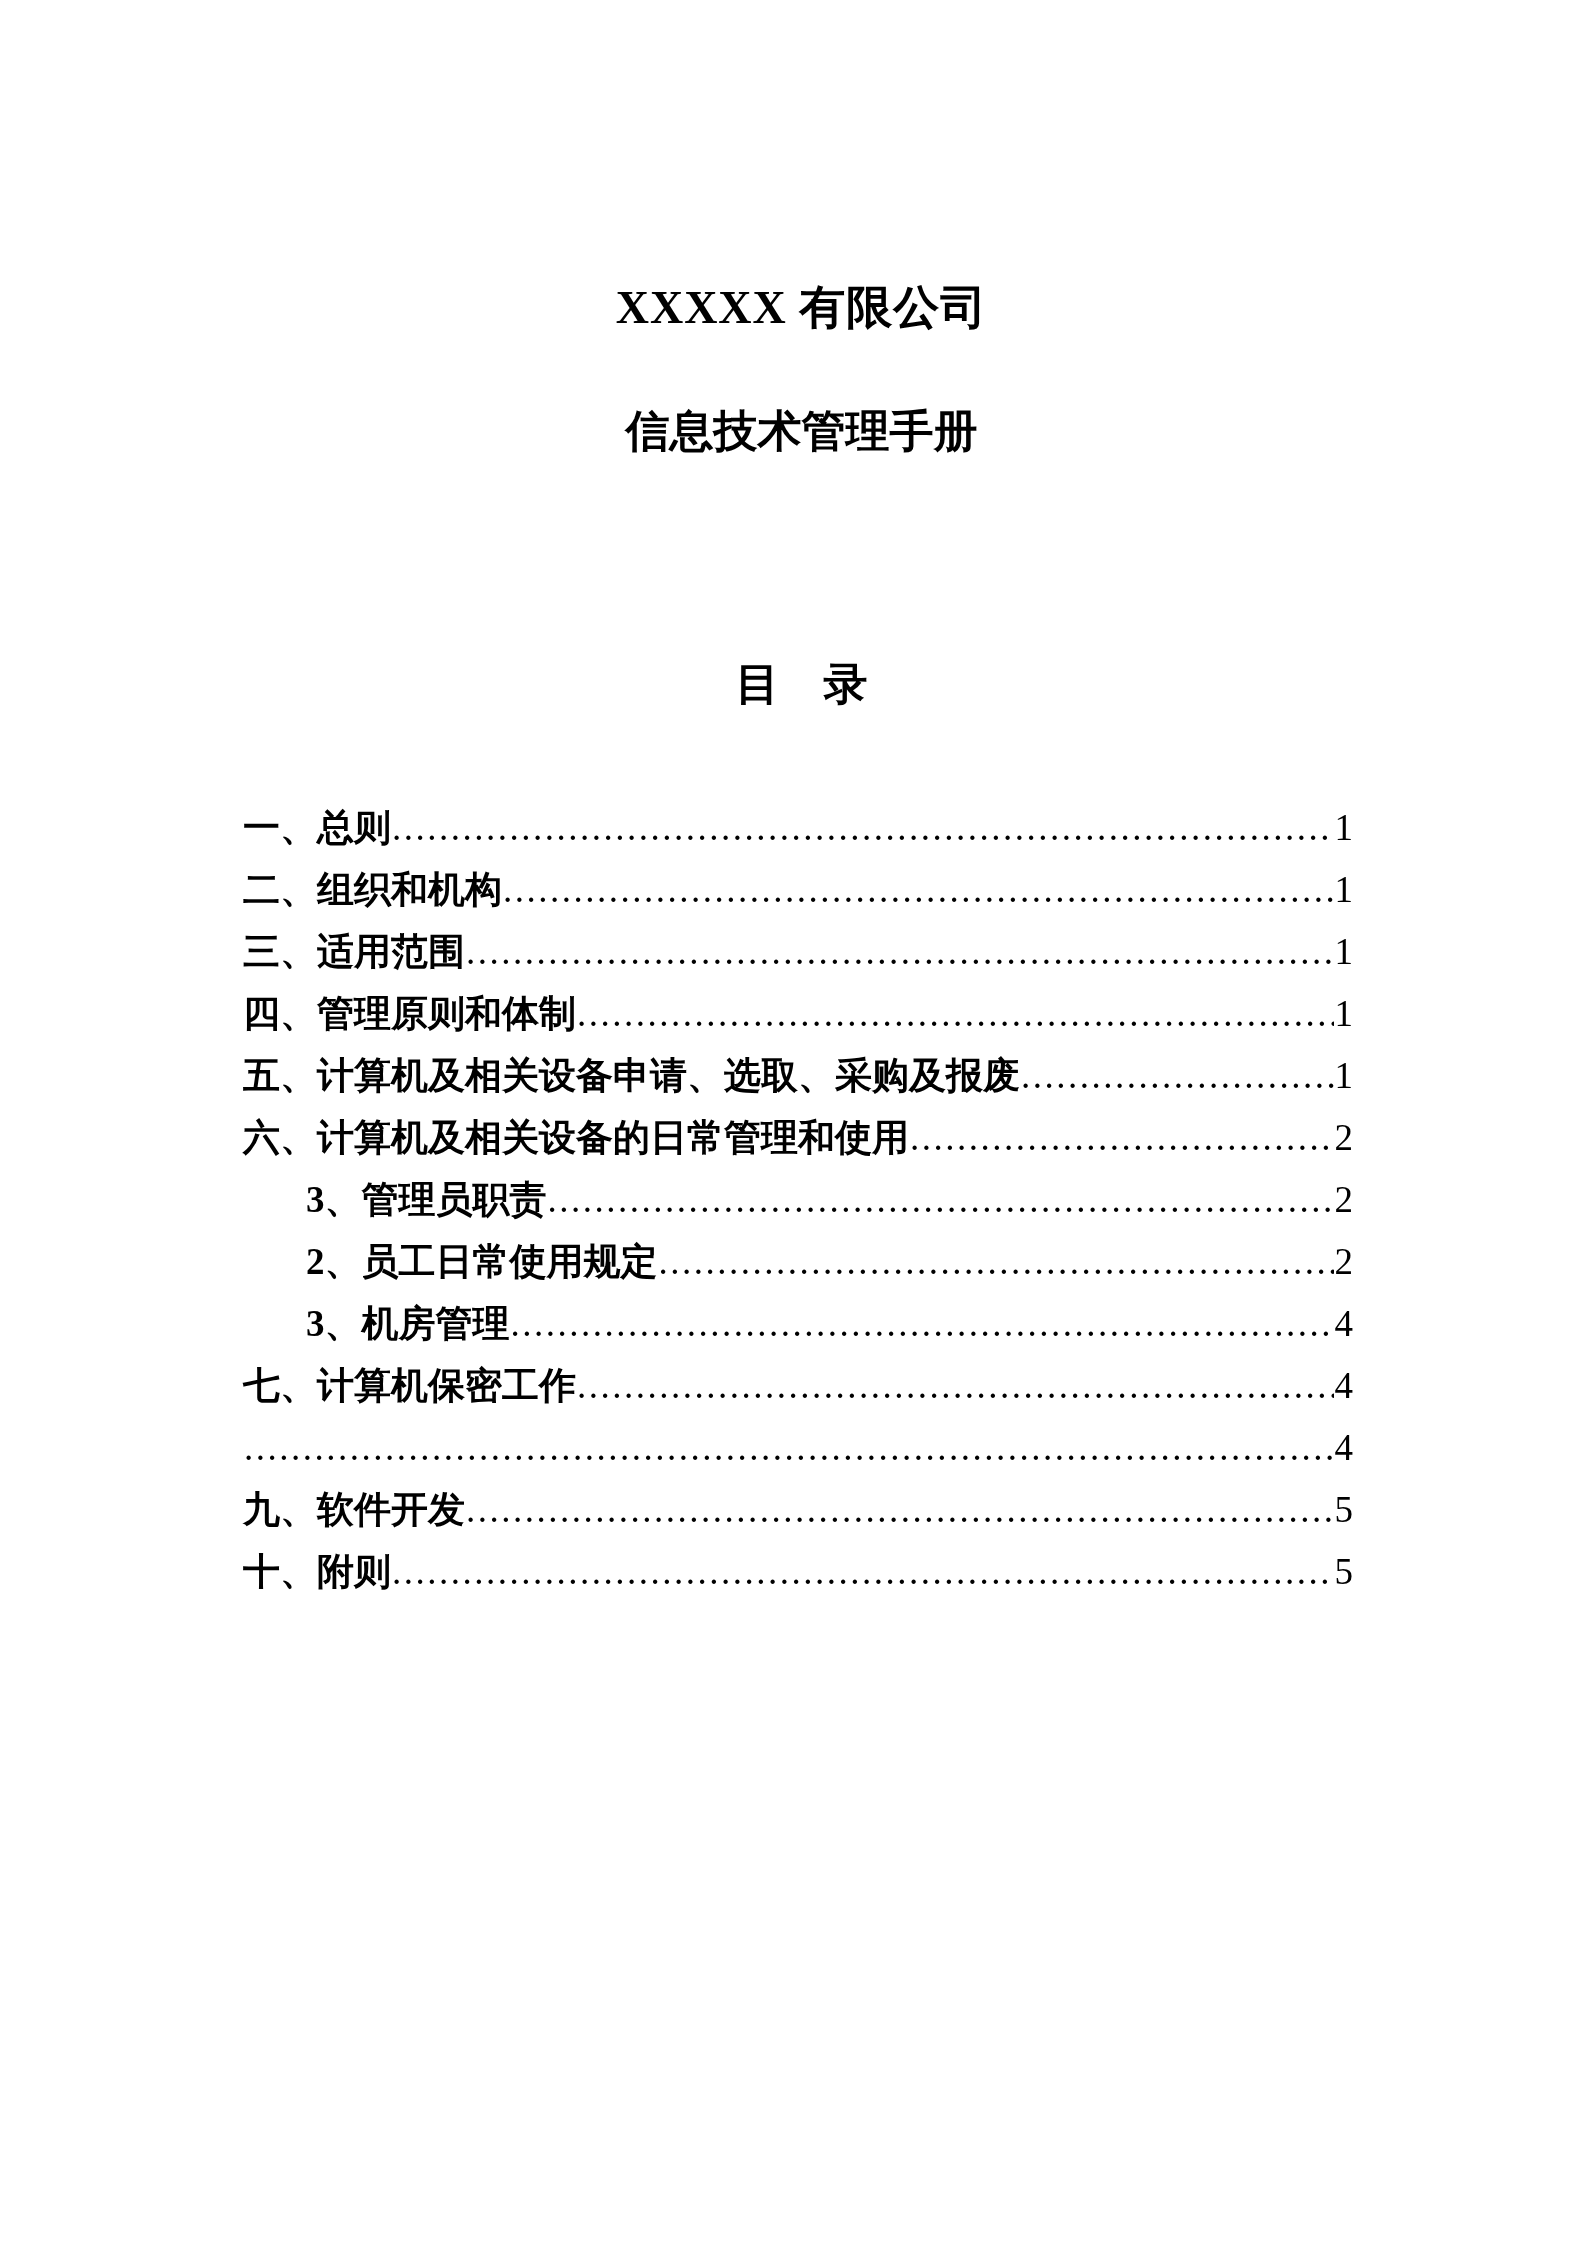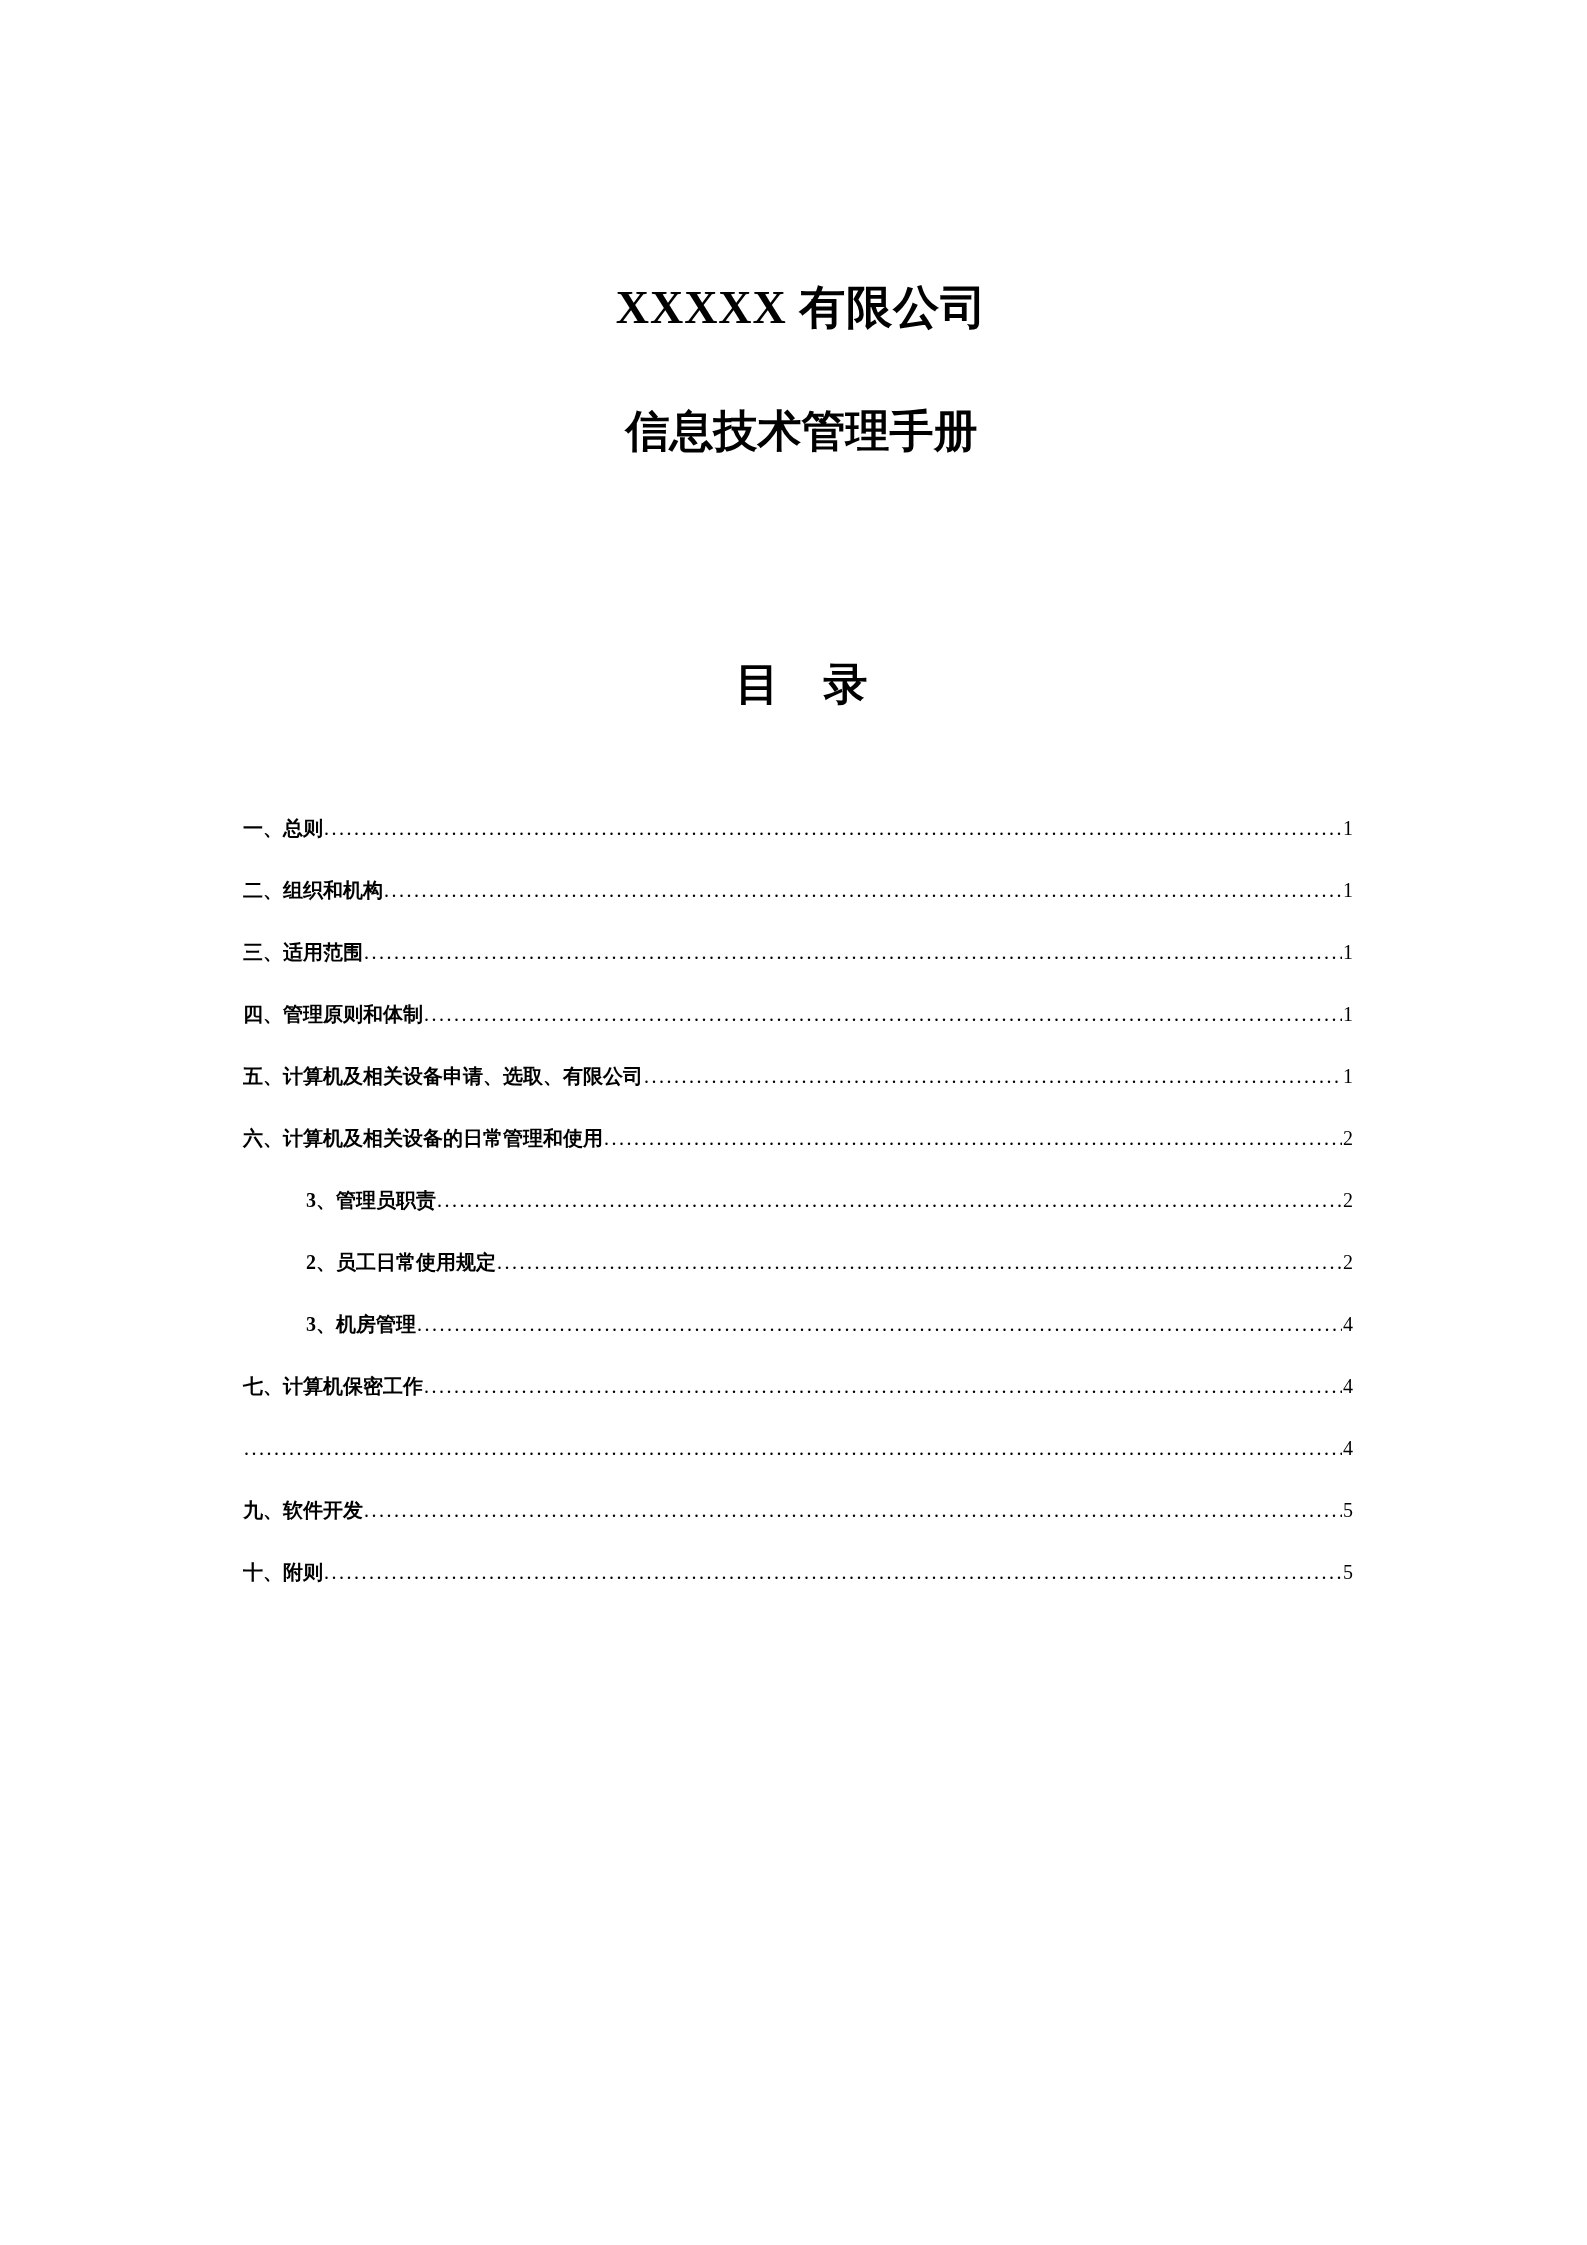--- a/index.html
+++ b/index.html
@@ -41,21 +41,21 @@
     white-space: pre;
   }
   .toc {
     margin: 86px 242px 0 235px;
   }
   .toc-row {
     display: flex;
     align-items: baseline;
     height: 62px;
     line-height: 62px;
-    font-size: 20px;
+    font-size: 37px;
     font-weight: bold;
     cursor: pointer;
   }
   .toc-row.sub {
     padding-left: 63px;
   }
   .toc-label {
     white-space: nowrap;
     flex: 0 0 auto;
   }
@@ -101,21 +101,21 @@
         <span class="toc-label">三、适用范围</span>
         <span class="toc-leader"></span>
         <span class="toc-page">1</span>
       </div>
       <div class="toc-row">
         <span class="toc-label">四、管理原则和体制</span>
         <span class="toc-leader"></span>
         <span class="toc-page">1</span>
       </div>
       <div class="toc-row">
-        <span class="toc-label">五、计算机及相关设备申请、选取、有限公司</span>
+        <span class="toc-label">五、计算机及相关设备申请、选取、采购及报废</span>
         <span class="toc-leader"></span>
         <span class="toc-page">1</span>
       </div>
       <div class="toc-row">
         <span class="toc-label">六、计算机及相关设备的日常管理和使用</span>
         <span class="toc-leader"></span>
         <span class="toc-page">2</span>
       </div>
       <div class="toc-row sub">
         <span class="toc-label">3、管理员职责</span>

